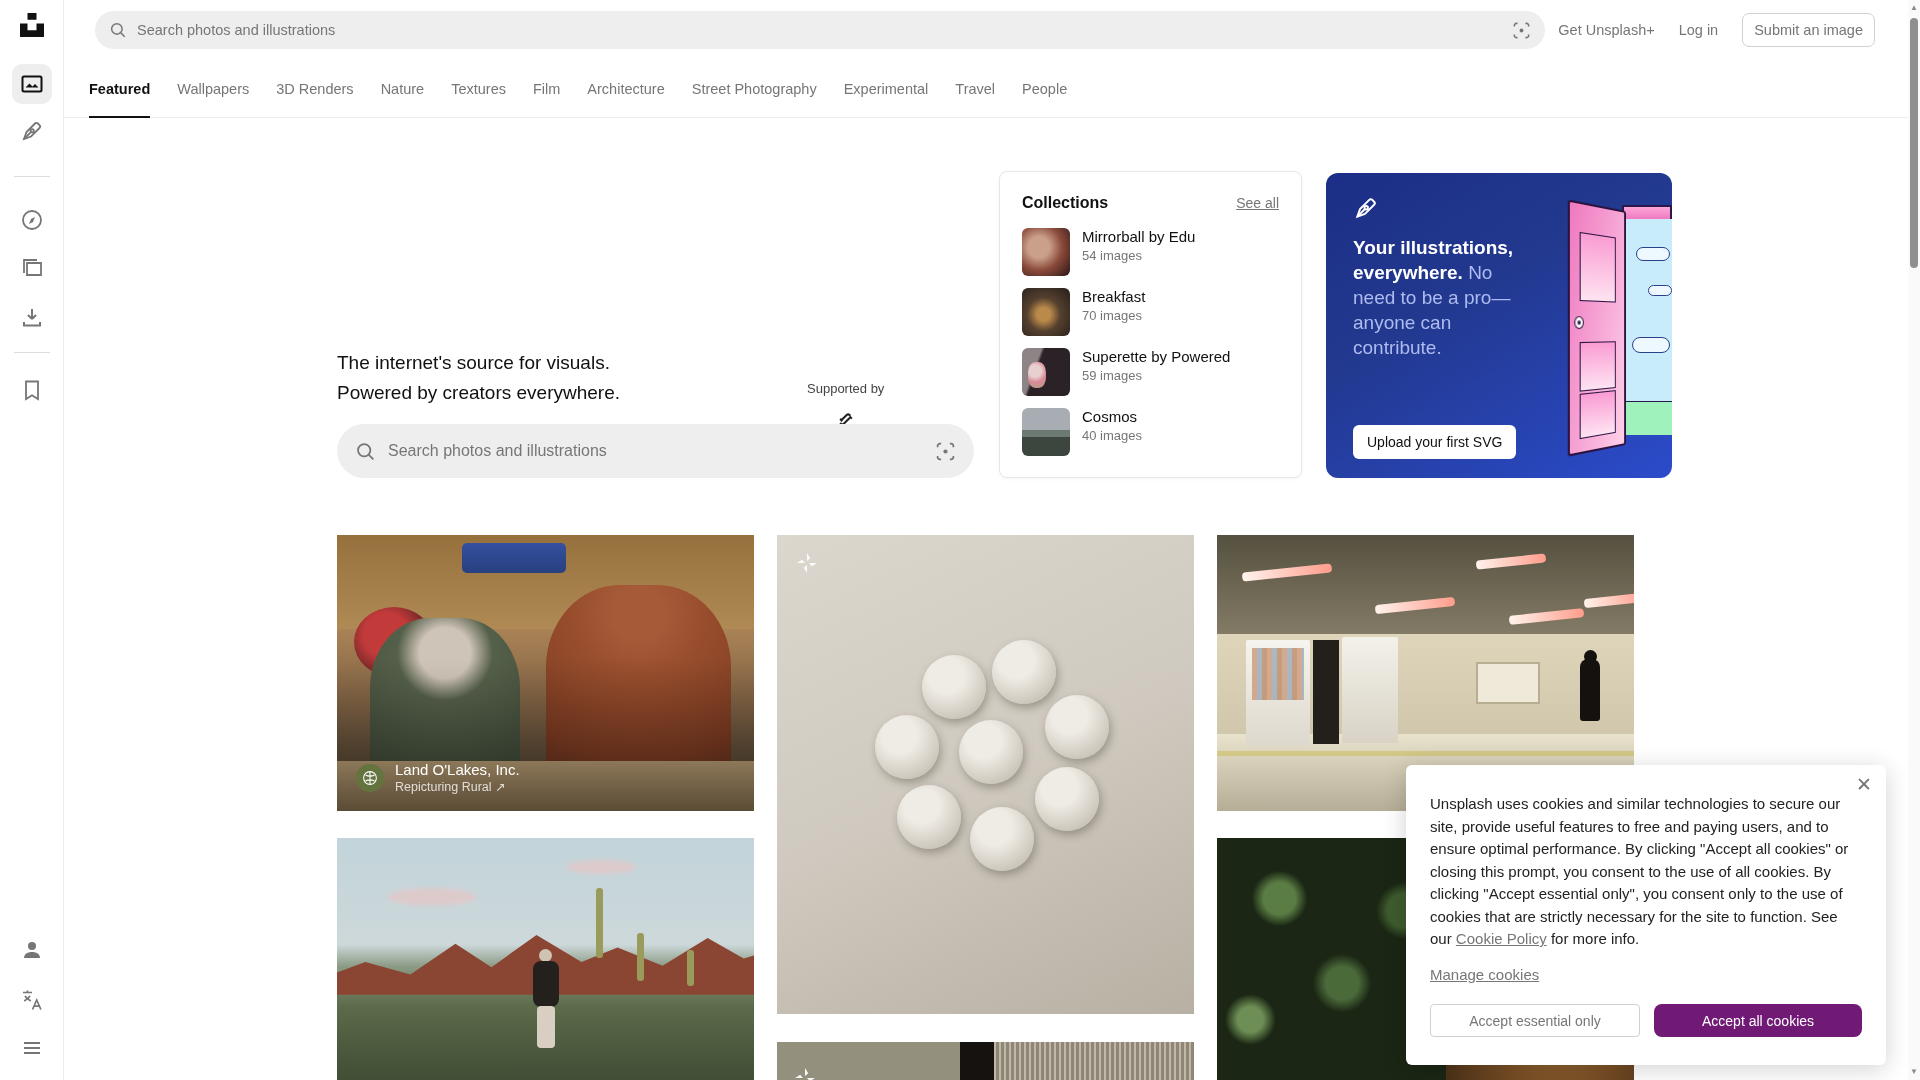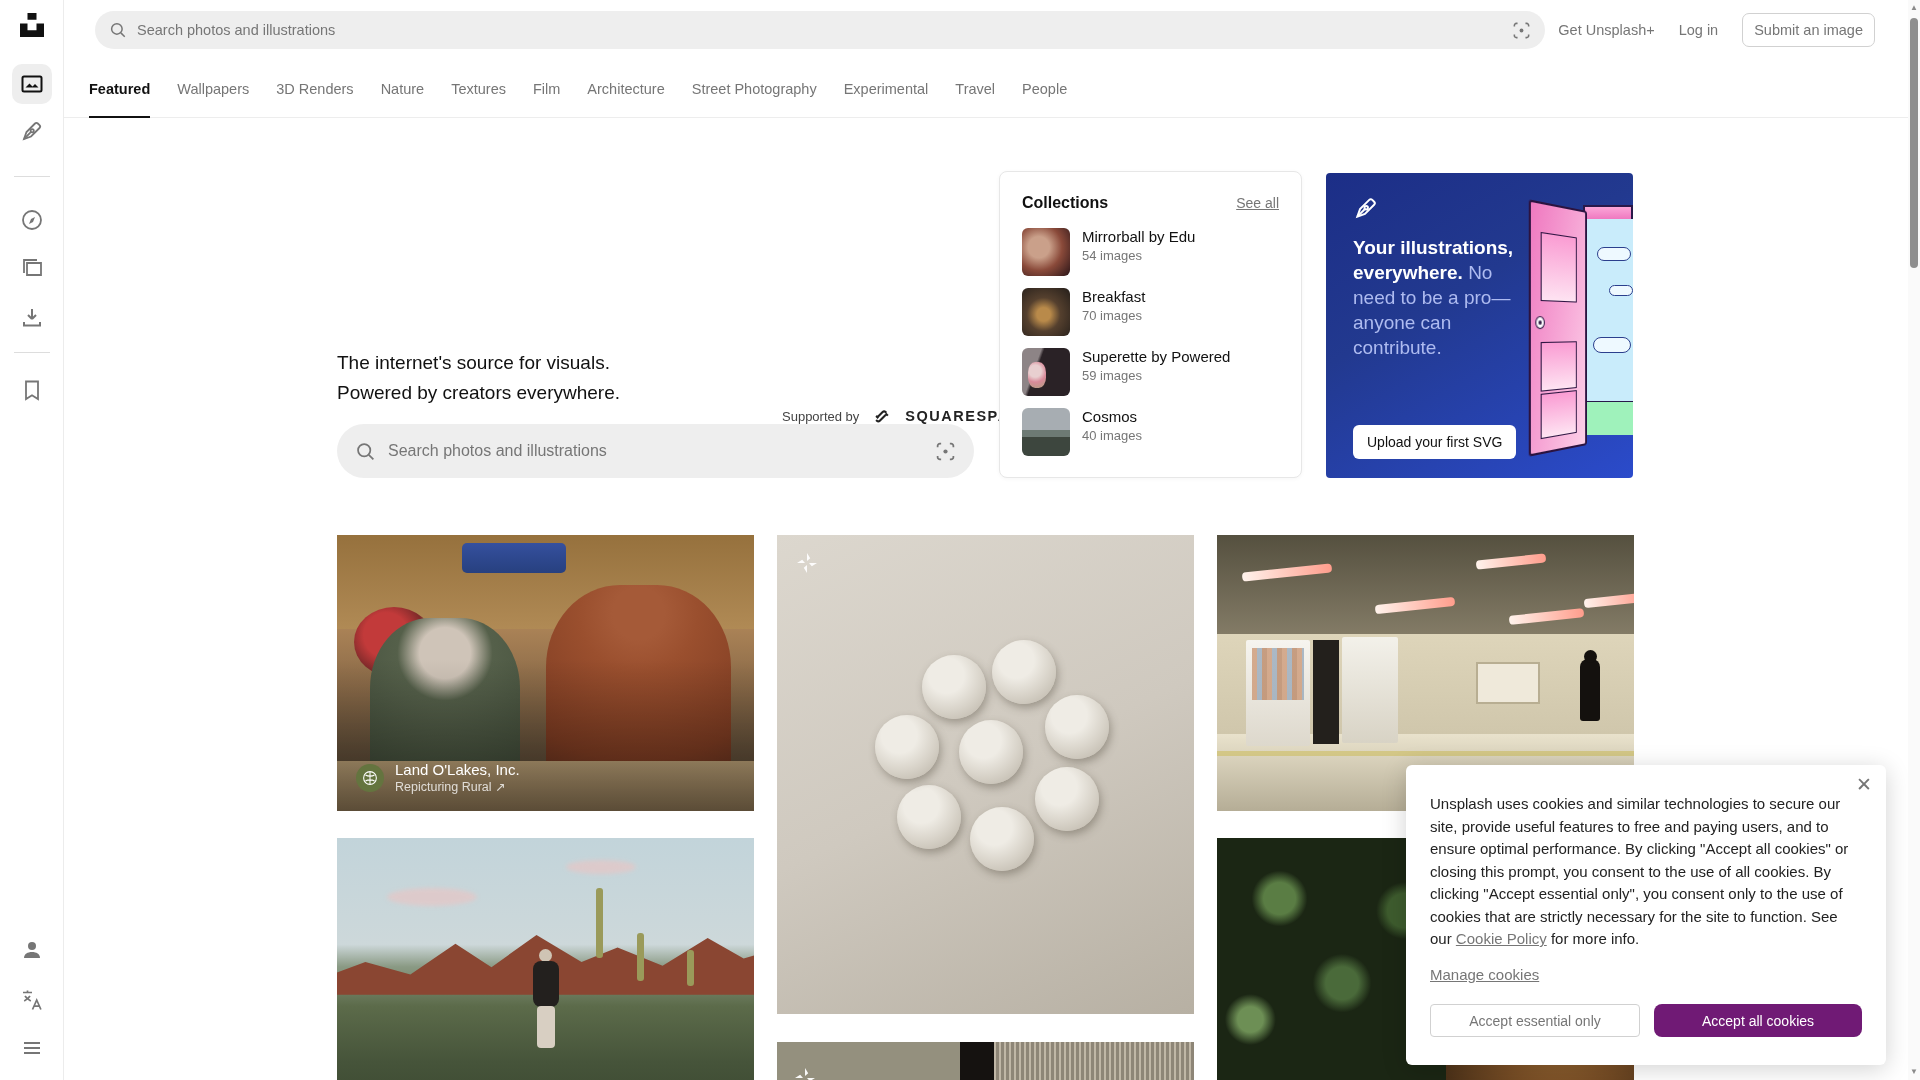--- a/index.html
+++ b/index.html
@@ -33,21 +33,21 @@
   
   .tabsbar { position:absolute; left:64px; top:60px; right:12px; height:58px; border-bottom:1px solid #ededed;
     display:flex; align-items:center; gap:27px; padding-left:25px; background:#fff; z-index:19; }
   .tab { font-size:14.5px; color:#767676; cursor:pointer; position:relative; height:100%; display:flex; align-items:center; white-space:nowrap; }
   .tab.active { color:#111; font-weight:600; }
   .tab.active::after { content:""; position:absolute; left:0; right:0; bottom:-1px; height:2px; background:#111; }
 
   
   .hero-title { position:absolute; left:337px; top:283px; font-size:46px; font-weight:700; letter-spacing:-0.5px; }
   .hero-tagline { position:absolute; left:337px; top:348px; font-size:19px; line-height:30px; color:#111; }
-  .supported { position:absolute; left:782px; top:405px; display:flex; align-items:center; gap:12px; color:#444; }
+  .supported { position:absolute; left:782px; top:381px; display:flex; align-items:center; gap:12px; color:#444;flex-direction:column; }
   .supported .sb { font-size:13px; }
   .supported .sq { font-size:14.5px; font-weight:700; letter-spacing:1.5px; color:#222; }
   .supported svg { color:#222; }
   .hero-search { position:absolute; left:337px; top:424px; width:637px; height:54px; background:#eee; border-radius:27px;
     display:flex; align-items:center; padding:0 18px; gap:12px; }
   .hero-search svg { color:#767676; flex:0 0 auto; }
   .hero-search input { flex:1; border:none; outline:none; background:transparent; font-size:16px; font-family:inherit; color:#111; }
   .hero-search input::placeholder { color:#767676; }
 
   
@@ -62,21 +62,21 @@
   .t-breakfast { background:radial-gradient(circle at 45% 55%, #b98a4a 0 18%, #55402e 45%, #241e1a 100%); }
   .t-superette { background:linear-gradient(110deg,#8d8486 0 30%, #2a2226 35% 100%), #3a2e32;
     background-blend-mode:normal; position:relative; }
   .t-superette::after { content:""; position:absolute; left:6px; top:14px; width:18px; height:26px; border-radius:40%;
     background:radial-gradient(circle at 40% 35%, #e8cfd0 0 30%, #d98a9a 55%, #b0a080 100%); }
   .t-cosmos { background:linear-gradient(#a7adb2 0 45%, #6d7a74 46% 60%, #3d463e 61% 100%); }
   .c-name { font-size:15px; color:#111; }
   .c-count { font-size:13px; color:#767676; margin-top:3px; }
 
   
-  .promo { position:absolute; left:1326px; top:173px; width:307px; height:305px; border-radius:4px; overflow:hidden;
+  .promo { position:absolute; left:1326px; top:173px; width:346px; height:305px; border-radius:12px; overflow:hidden;
     background:linear-gradient(150deg,#1c2e87 0%, #22398f 40%, #2b4bcb 100%); z-index:5; }
   .promo .pen { position:absolute; left:27px; top:22px; color:#fff; }
   .promo-text { position:absolute; left:27px; top:62px; width:180px; font-size:19px; line-height:25px; }
   .promo-text .b { color:#fff; font-weight:600; }
   .promo-text .l { color:#aebbf0; }
   .promo-btn { position:absolute; left:27px; top:252px; background:#fff; color:#111; font-size:14px; font-weight:500;
     border:none; border-radius:6px; padding:9px 14px; cursor:pointer; font-family:inherit; }
   .scene { position:absolute; right:0; top:26px; width:104px; height:258px; }
   .sky { position:absolute; right:0; top:20px; width:48px; height:216px; background:#c9ecfb; overflow:hidden;
     border-left:2px solid #28194a; }

